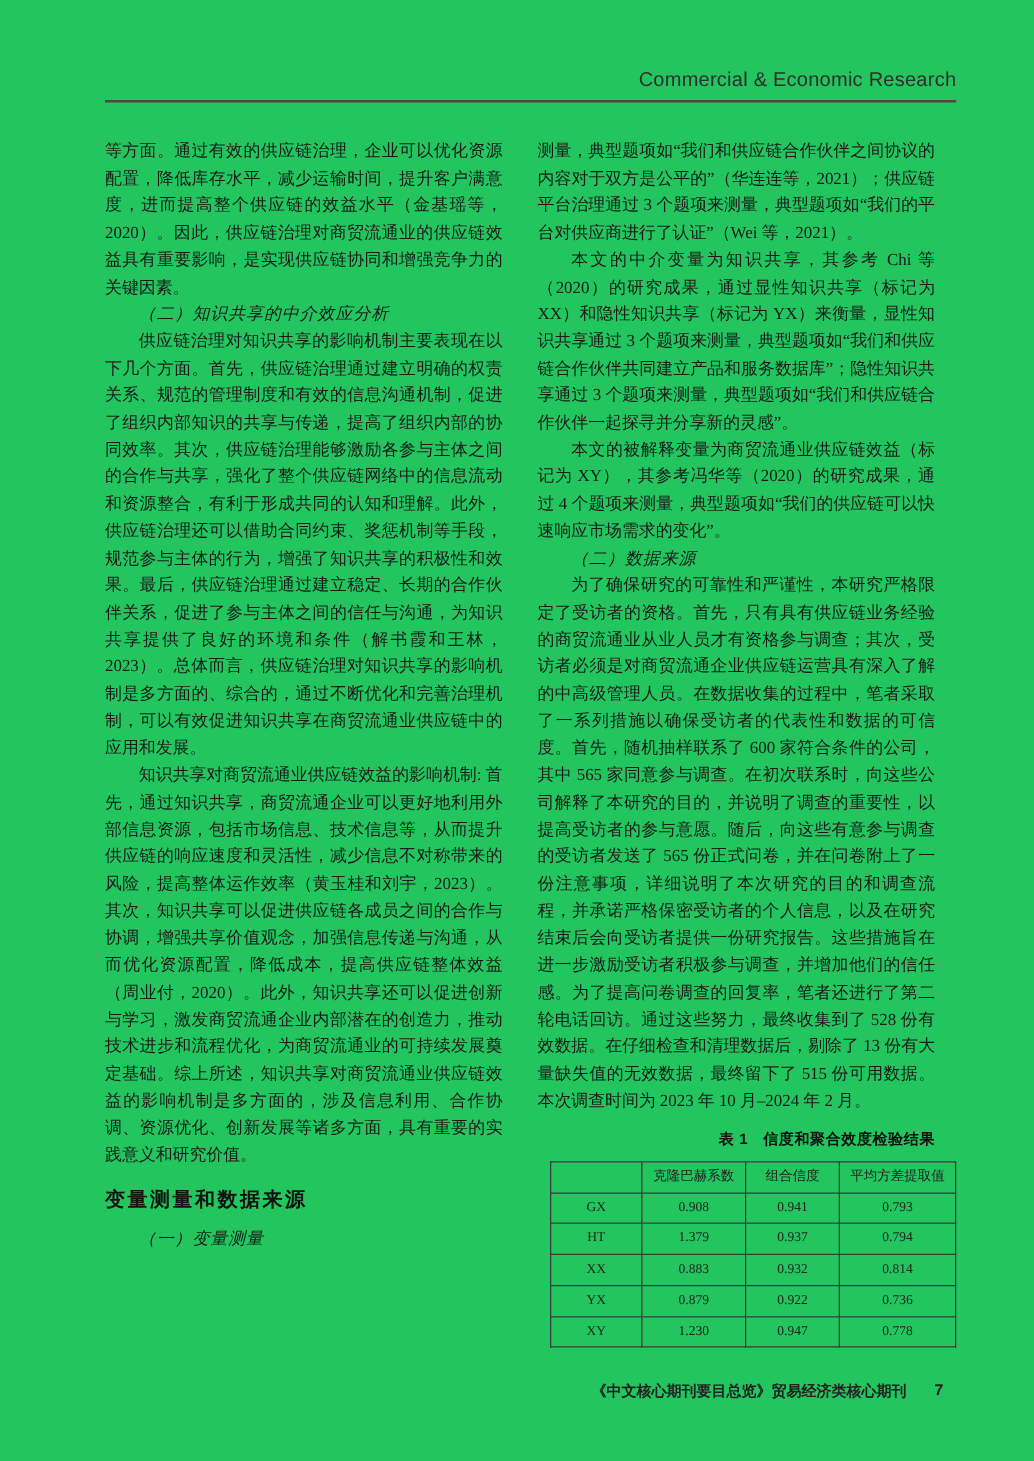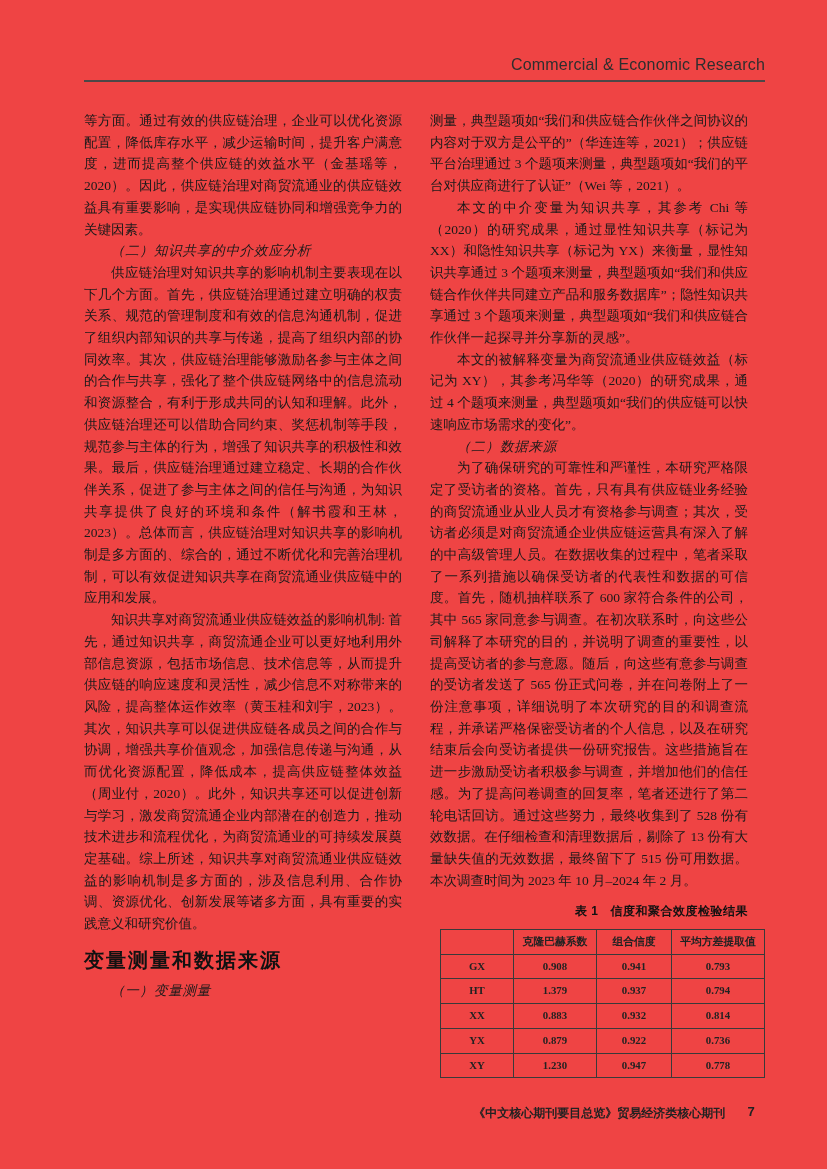--- a/index.html
+++ b/index.html
@@ -1,19 +1,19 @@
 <!DOCTYPE html>
 <html><head>
 <meta charset="utf-8">
 <style>
   html,body{margin:0;padding:0;background:#e9e9e9;}
   .page{
     position:relative;
     width:827px;height:1169px;
-    background:#ef4444;
+    background:#22c55e;
     margin:0 auto;
     overflow:hidden;
     font-family:"Liberation Serif","DejaVu Serif",serif;
     color:#1a1a1a;
   }
   
   .header-title{
     position:absolute;top:56px;right:62px;
     font-family:"Liberation Sans","DejaVu Sans",sans-serif;
     font-size:16px;letter-spacing:.2px;color:#2e2e2e;
@@ -28,39 +28,39 @@
     font-size:13.5px;line-height:21.7px;
     text-align:justify;
   }
   .col-left{left:84px;}
   .col-right{left:430px;}
   .pt-body,.pt-body-cont,.pt-subheading{margin:0;text-indent:2em;}
   .pt-body-cont{text-indent:0;}
   .pt-subheading{font-style:italic;letter-spacing:.06em;}
   h2.pt-section-heading{
     font-family:Liberation Serif, serif;
-    font-size:20px;font-weight:bold;color:#111;
+    font-size:16px;font-weight:bold;color:#111;
     letter-spacing:2px;margin:15px 0 9px 0;text-indent:0;
   }
   
   .table-block{margin-top:10px;}
   .table-caption{
     font-family:"Liberation Sans","DejaVu Sans",sans-serif;
     font-weight:bold;font-size:12px;color:#111;
     text-align:right;margin:0 0 6px 0;letter-spacing:.5px;
   }
   .cap-label{margin-right:12px;}
   table.datatable{
     border-collapse:collapse;width:306px;margin-left:10px;
     font-family:"Liberation Serif","DejaVu Serif",serif;
     font-size:10.8px;color:#222;table-layout:fixed;
   }
   .datatable th,.datatable td{
     border:1px solid #3a3a3a;text-align:center;
-    padding:1px 2px;font-weight:bold;height:13px;
+    padding:1px 2px;font-weight:normal;height:13px;
     overflow:hidden;white-space:nowrap;
   }
   .datatable th:nth-child(1),.datatable td:nth-child(1){width:68px;}
   .datatable th:nth-child(2),.datatable td:nth-child(2){width:78px;}
   .datatable th:nth-child(3),.datatable td:nth-child(3){width:70px;}
   .datatable th:nth-child(4),.datatable td:nth-child(4){width:88px;}
   
   .footer{
     position:absolute;top:1105px;right:72px;
     font-family:Liberation Mono, monospace;

